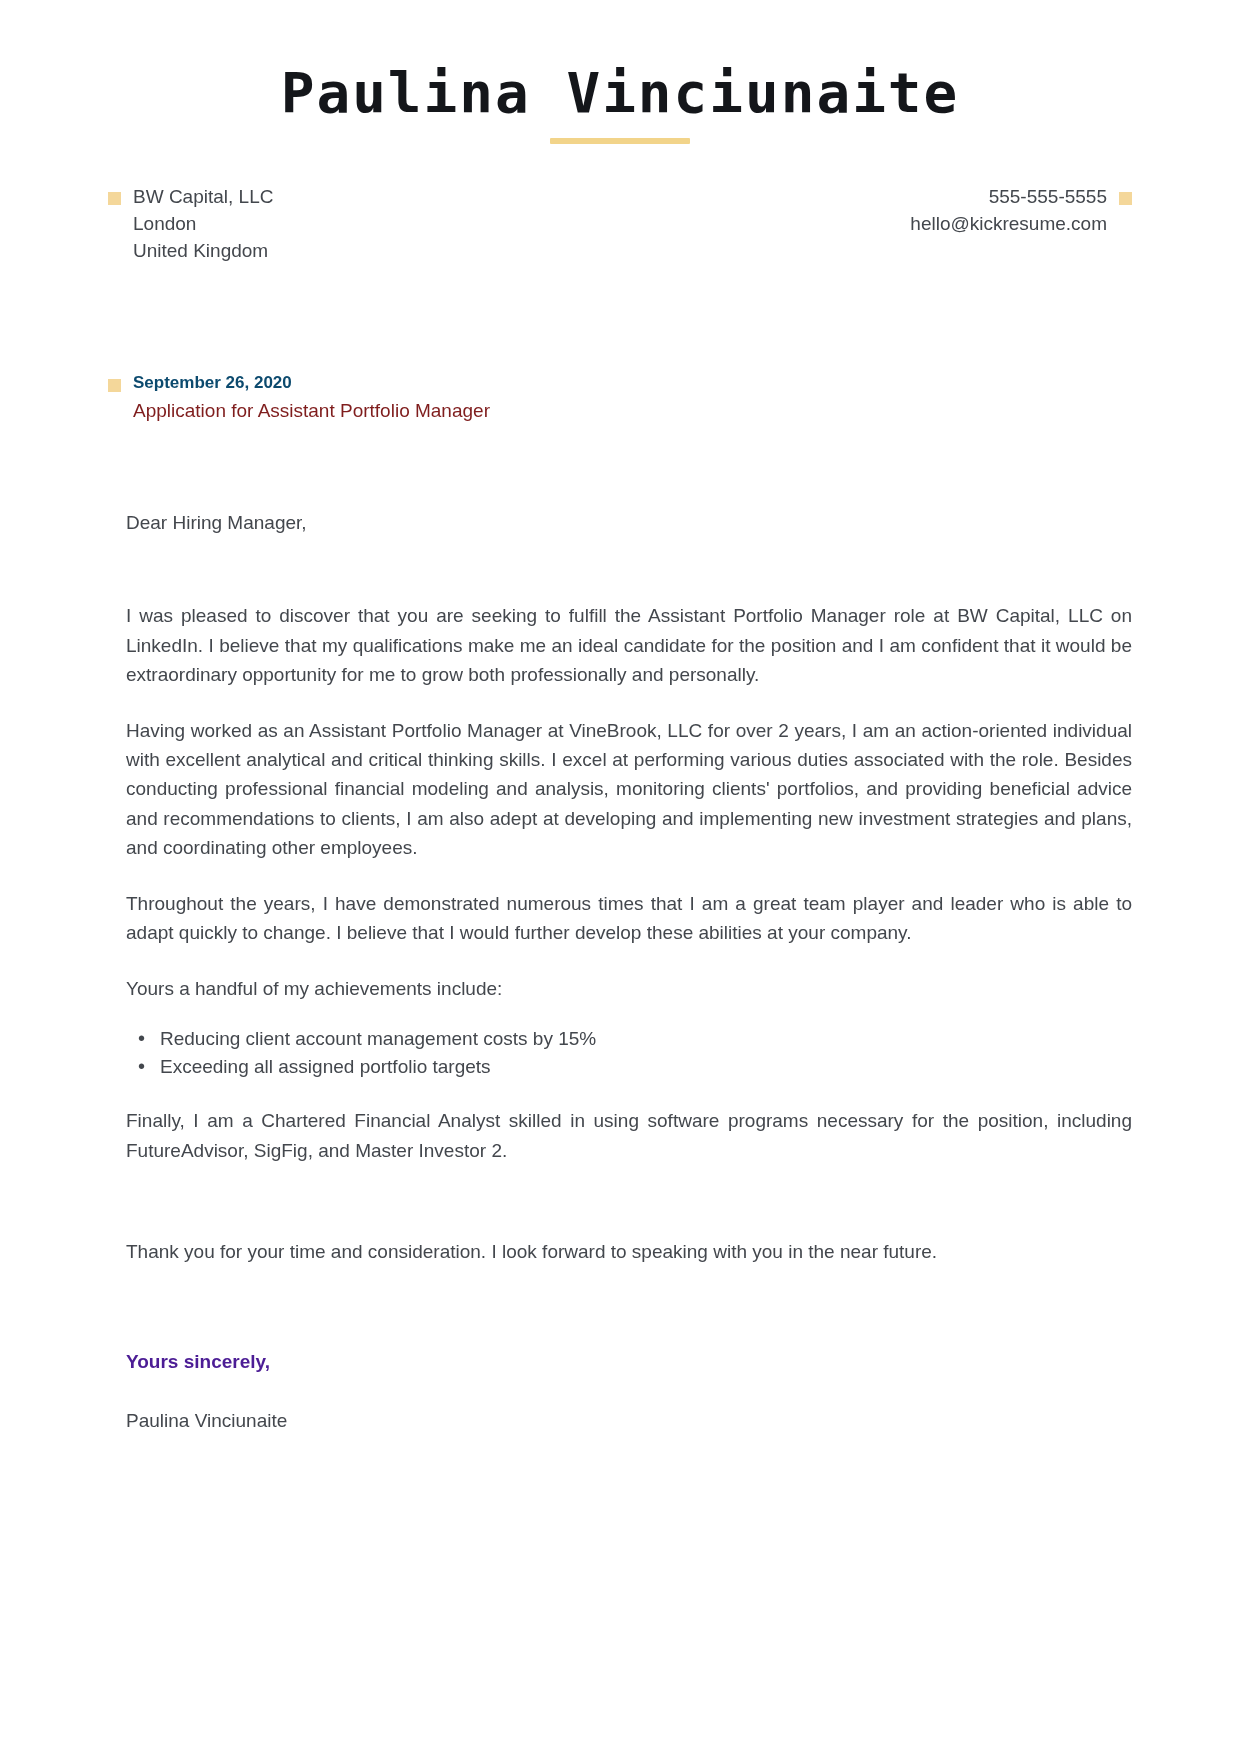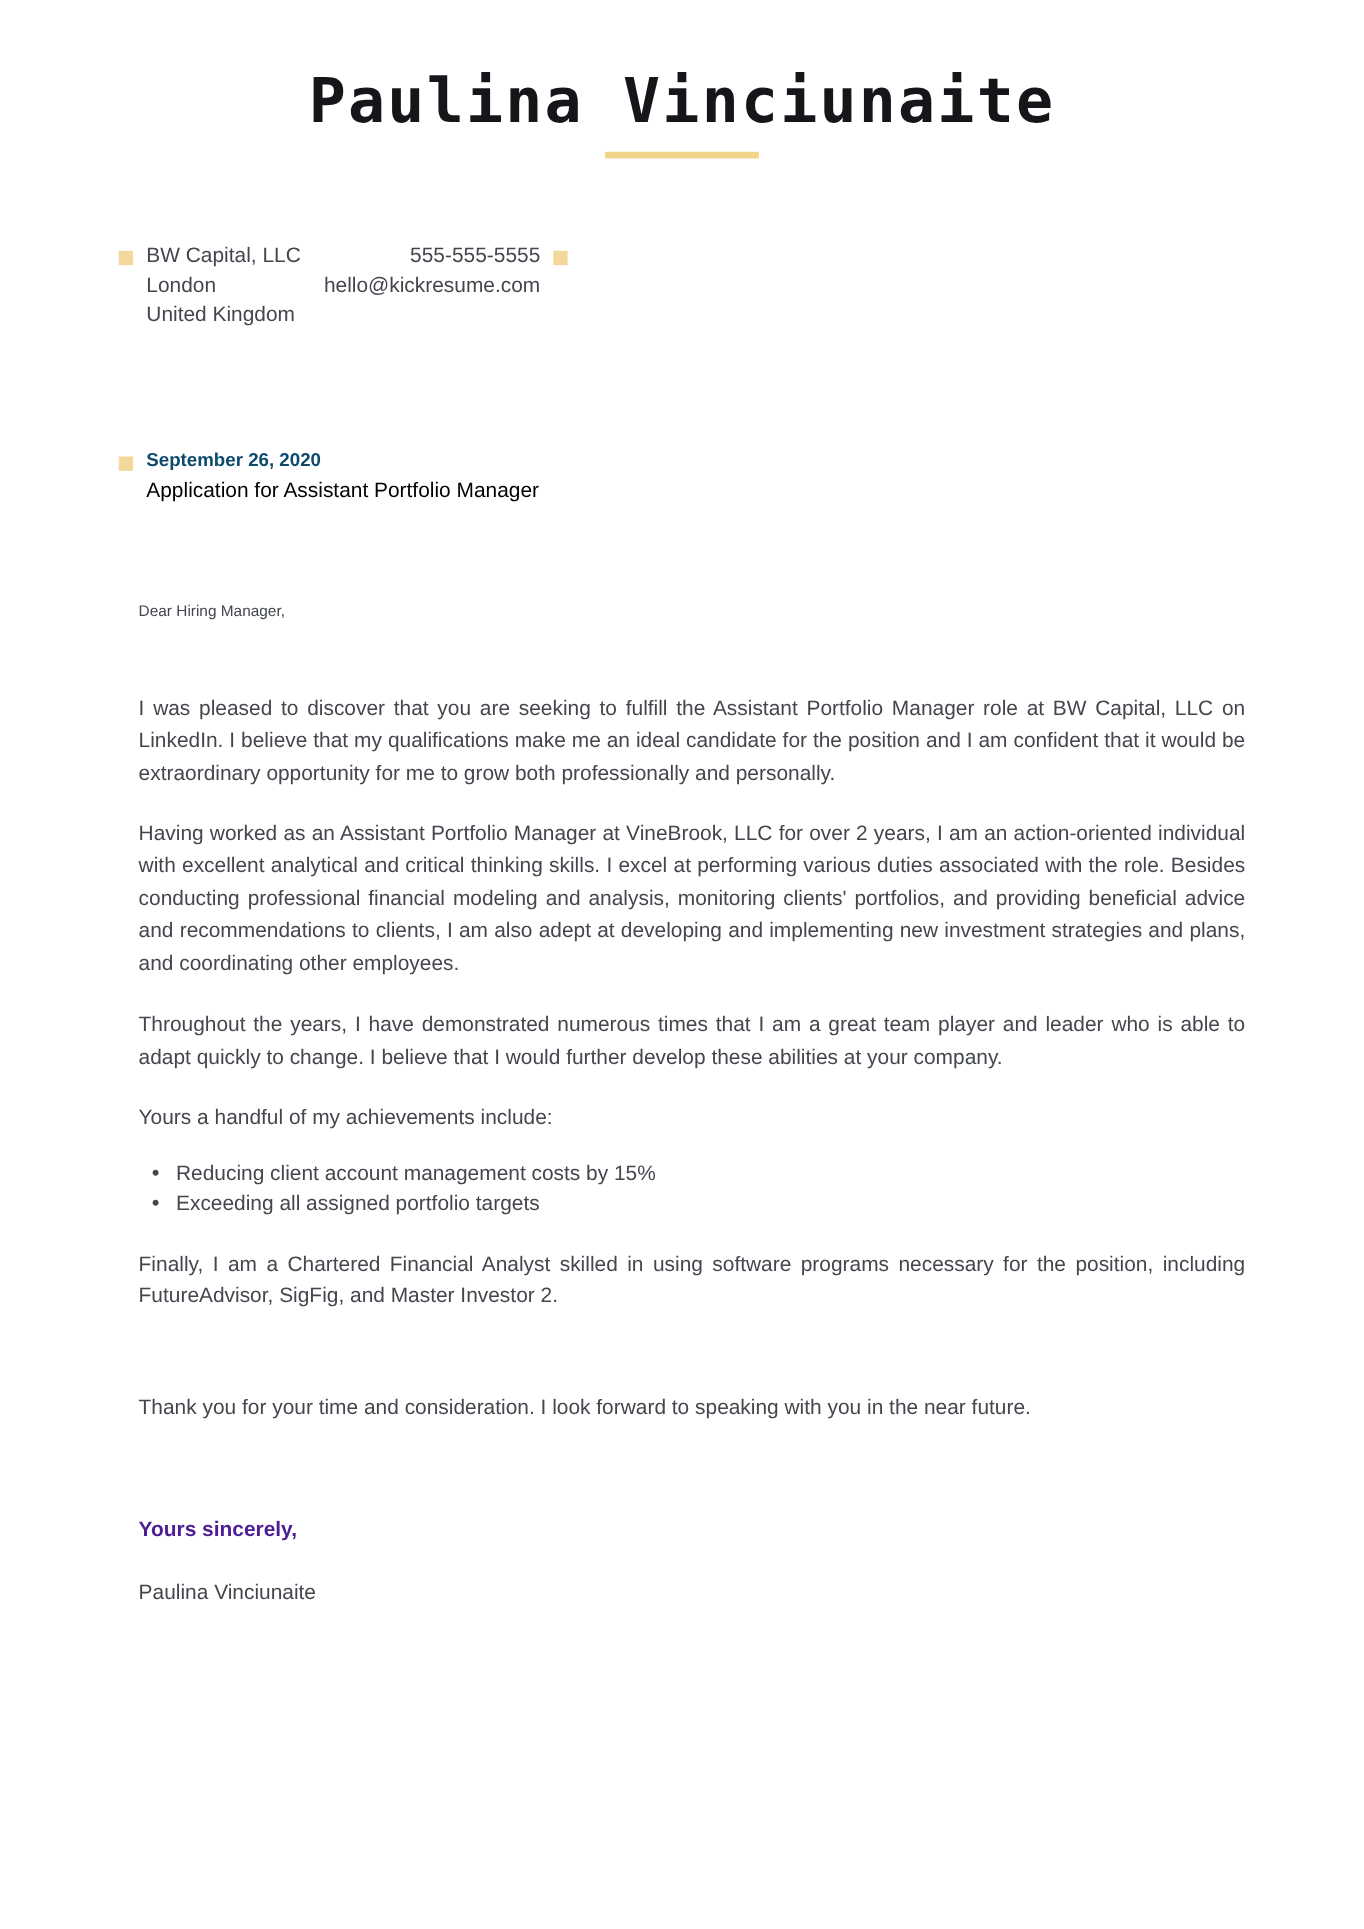--- a/index.html
+++ b/index.html
@@ -37,24 +37,24 @@
     width: 140px;
     height: 6px;
     background: #f2d48a;
     margin: 14px auto 0 auto;
     border-radius: 1px;
   }
 
   
   .contact-row {
     display: flex;
-    align-items: flex-start;
-    margin-top: 76px;
+    justify-content: space-between;
+    align-items: flex-start;
+    margin-top: 40px;
     padding: 0 108px 0 108px;
-    gap: 21px;
   }
   .contact-left {
     display: flex;
     align-items: flex-start;
     gap: 12px;
   }
   .contact-right {
     display: flex;
     align-items: flex-start;
     gap: 12px;
@@ -89,32 +89,32 @@
   .datesubject-lines {
     font-size: 18px;
     line-height: 1.45;
   }
   .date-line {
     font-weight: bold;
     color: #0c4a6e;
     font-size: 17px;
   }
   .subject-line {
-    color: #000000;
+    color: #7f1d1d;
     font-size: 19px;
     margin-top: 2px;
   }
 
   
   .body {
     padding: 0 108px 0 126px;
     margin-top: 84px;
   }
   .salutation {
-    font-size: 14px;
+    font-size: 19px;
     color: #43474d;
     line-height: 1.5;
   }
   .para {
     font-size: 19px;
     color: #43474d;
     line-height: 1.55;
     text-align: justify;
     margin-top: 26px;
   }

